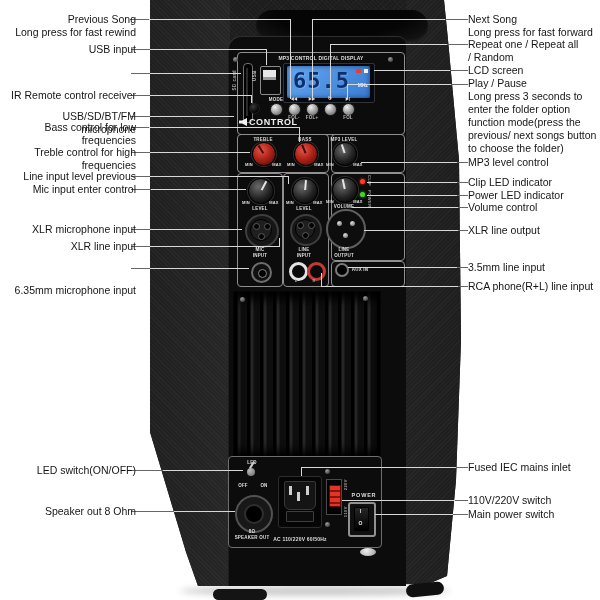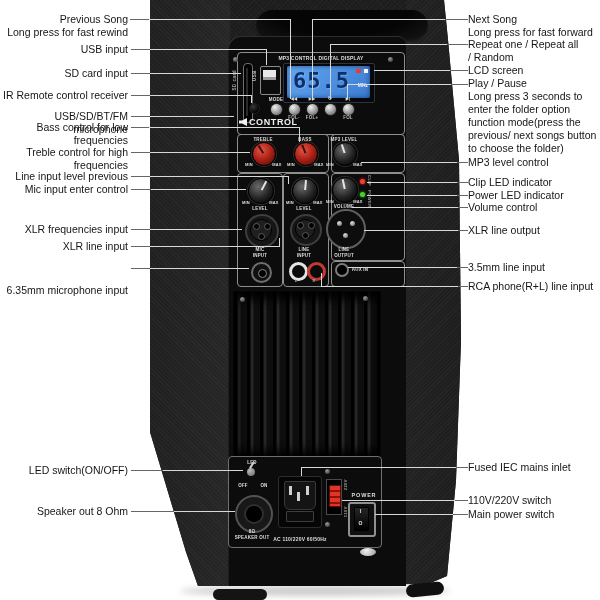--- a/index.html
+++ b/index.html
@@ -1,19 +1,19 @@
 <!DOCTYPE html>
 <html><head>
 <meta charset="utf-8">
 <style>
   html,body{margin:0;padding:0;background:#fff;}
   #scene{position:relative;width:600px;height:600px;background:#ffffff;overflow:hidden;font-family:"Liberation Sans",sans-serif;}
   .abs{position:absolute;}
   .cl{position:absolute;font:10.5px/13px "Liberation Sans",sans-serif;color:#151515;white-space:pre-line;}
-  .cl.lft{left:0;width:128px;text-align:right;}
+  .cl.lft{left:8px;width:128px;text-align:right;}
   .cl.rgt{left:468px;width:138px;text-align:left;}
   .lh{position:absolute;height:1px;}
   .lv{position:absolute;width:1px;background:#d8d8d8;}
   .box{position:absolute;border:1px solid #8f8f8f;border-radius:4px;}
   .pt{position:absolute;font-family:"Liberation Sans",sans-serif;color:#dedede;font-weight:bold;text-align:center;white-space:pre-line;letter-spacing:.2px;}
   .vt{position:absolute;writing-mode:vertical-rl;font-family:"Liberation Sans",sans-serif;font-weight:bold;color:#a5a5a5;letter-spacing:.5px;}
   .knob{position:absolute;border-radius:50%;border:1px solid #000;box-shadow:0 0 0 1px #2e2e2e,0 1px 3px rgba(0,0,0,.9);}
   .kp{position:absolute;left:calc(50% - 1px);top:6%;width:2px;height:42%;transform-origin:50% 112%;}
   .kblack{background:radial-gradient(circle at 38% 32%,#6a6a6a,#222 55%,#000 92%);}
   .kred{background:radial-gradient(circle at 38% 32%,#e0574a,#b22318 45%,#5c0f08 88%);}
@@ -239,30 +239,29 @@
   <div class="lh" style="top:286px;left:321px;width:147px;background:linear-gradient(90deg,#d8d8d8 0 93%,#666 93%);"></div>
   <div class="lv" style="left:321px;top:273px;height:13px;"></div>
   <div class="lh" style="top:467px;left:301px;width:167px;background:linear-gradient(90deg,#d8d8d8 0 93%,#666 93%);"></div>
   <div class="lv" style="left:301px;top:467px;height:9px;"></div>
   <div class="lh" style="top:500px;left:342px;width:126px;background:linear-gradient(90deg,#d8d8d8 0 90%,#666 90%);"></div>
   <div class="lh" style="top:514px;left:375px;width:93px;background:linear-gradient(90deg,#d8d8d8 0 84%,#666 84%);"></div>
 
   <div class="cl lft" style="top:13px;">Previous Song
 Long press for fast rewind</div>
   <div class="cl lft" style="top:43px;">USB input</div>
-  <div class="cl lft" style="top:67px;">SD card input</div>
   <div class="cl lft" style="top:89px;">IR Remote control receiver</div>
   <div class="cl lft" style="top:110px;">USB/SD/BT/FM microphone</div>
   <div class="cl lft" style="top:121px;">Bass control for low
 frequencies</div>
   <div class="cl lft" style="top:146px;">Treble control for high
 frequencies</div>
   <div class="cl lft" style="top:170px;">Line input level previous</div>
   <div class="cl lft" style="top:183px;">Mic input enter control</div>
-  <div class="cl lft" style="top:223px;">XLR frequencies input</div>
+  <div class="cl lft" style="top:223px;">XLR microphone input</div>
   <div class="cl lft" style="top:240px;">XLR line input</div>
   <div class="cl lft" style="top:262px;margin-top:22px;">6.35mm microphone input</div>
   <div class="cl lft" style="top:464px;">LED switch(ON/OFF)</div>
   <div class="cl lft" style="top:505px;">Speaker out 8 Ohm</div>
 
   <div class="cl rgt" style="top:13px;">Next Song
 Long press for fast forward</div>
   <div class="cl rgt" style="top:38px;">Repeat one / Repeat all
 / Random</div>
   <div class="cl rgt" style="top:64px;">LCD screen</div>

